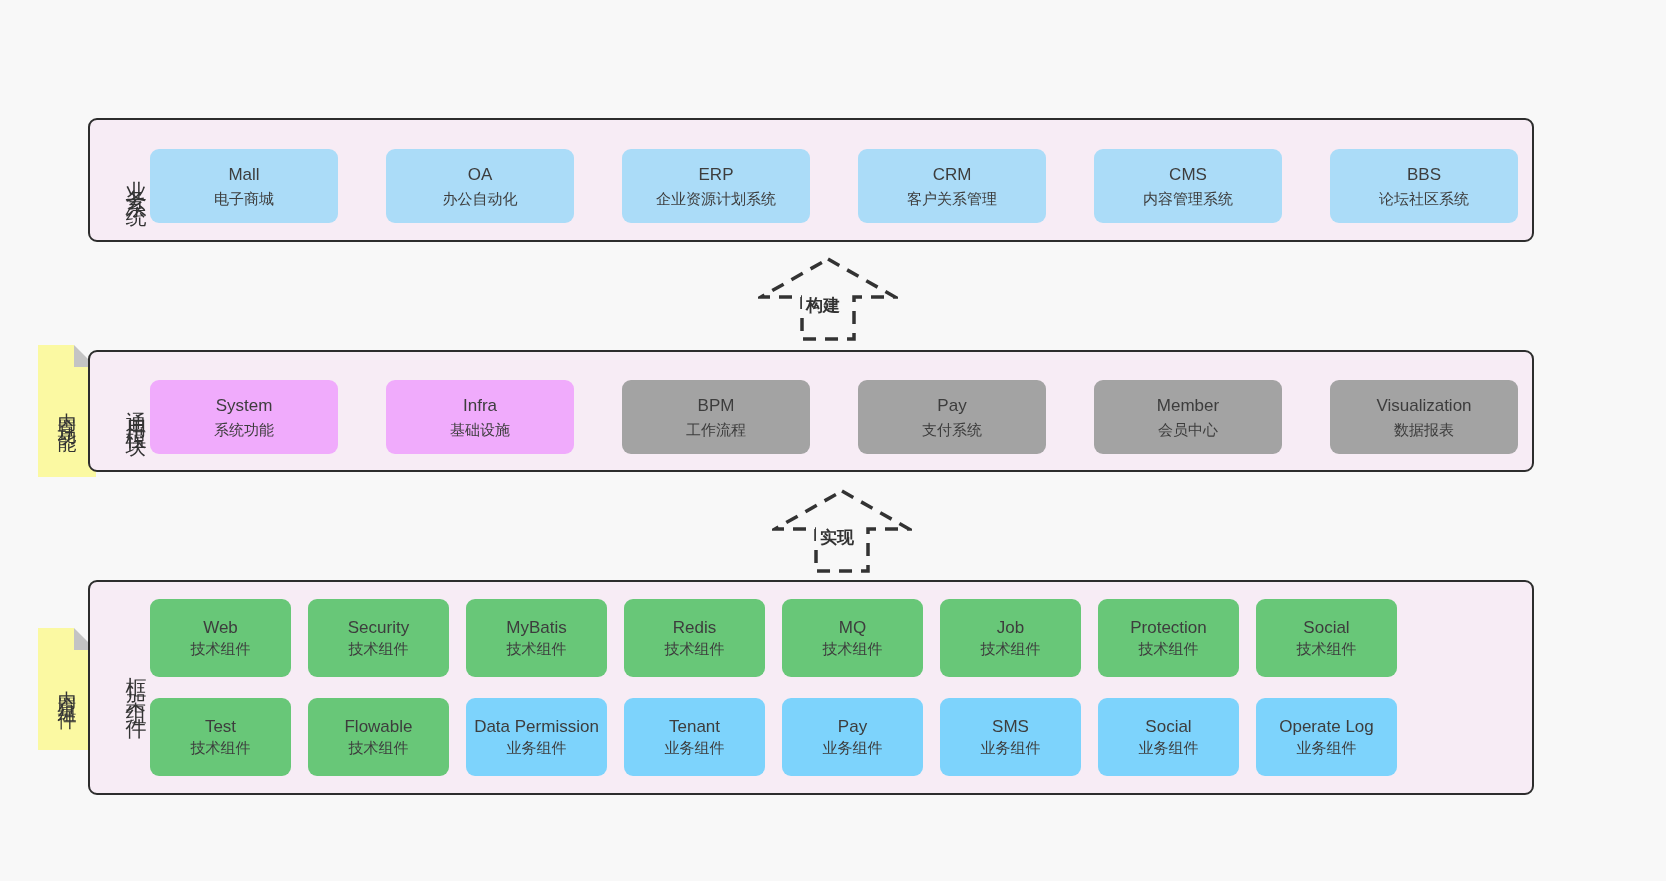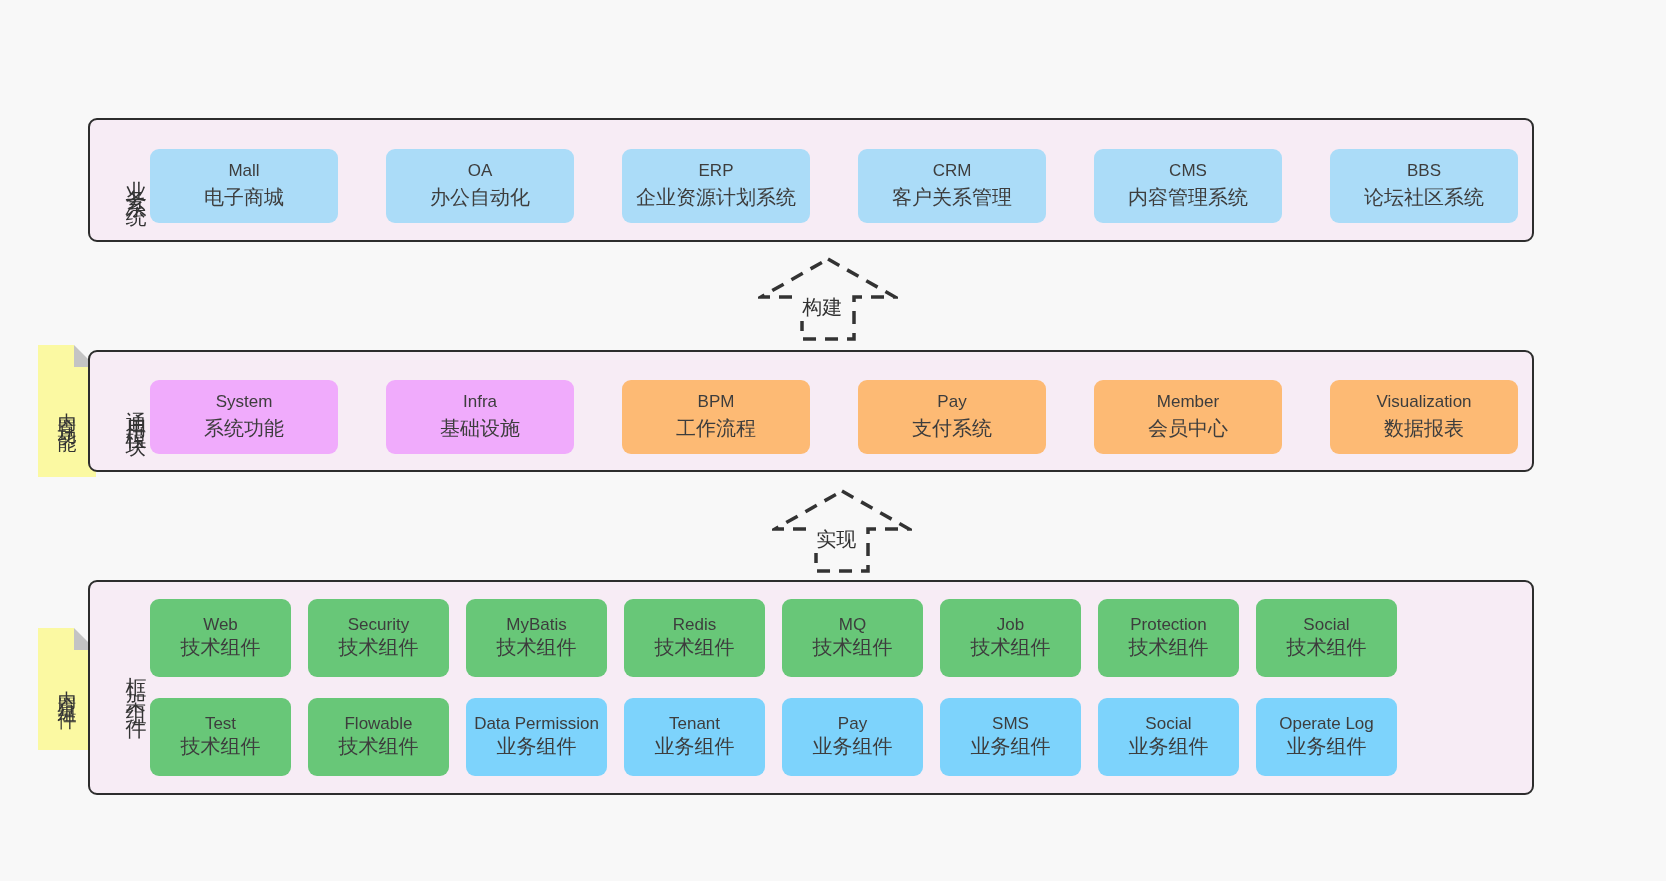--- a/index.html
+++ b/index.html
@@ -17,48 +17,48 @@
   .side-label{flex:none;width:46px;text-align:center;writing-mode:vertical-rl;
         text-orientation:upright;font-size:21px;letter-spacing:8px;color:#333;
         margin:0 auto;}
   .band-3 .side-label{letter-spacing:14px;}
 
   .boxes{flex:1;display:flex;gap:48px;align-items:center;}
   .box{flex:none;border-radius:9px;display:flex;flex-direction:column;
        align-items:center;justify-content:center;text-align:center;
        font-size:17px;line-height:1.5;}
   .band-1 .box,.band-2 .box{width:188px;height:74px;margin-top:12px;}
-  .box .zh{font-size:20px;font-family:Liberation Mono, monospace;}
+  .box .zh{font-size:15px;}
   .grid{flex:1;display:flex;flex-direction:column;gap:21px;}
   .grid .row{display:flex;gap:17px;}
   .band-3 .box{width:141px;height:78px;line-height:1.32;padding:0 6px;box-sizing:border-box;}
 
   
   .c-blue{background:#abdcf8;}
   .c-red{background:#f0abfc;}
-  .c-pink{background:#fdba74;}
+  .c-pink{background:#a3a3a3;}
   .c-green{background:#68c778;}
   .c-lgreen{background:#7dd3fc;}
 
   
   .note{position:absolute;left:38px;width:58px;background:#fbf9a2;z-index:1;
         display:flex;align-items:center;justify-content:center;
         writing-mode:vertical-rl;text-orientation:upright;
         font-size:19px;letter-spacing:7px;color:#333;}
   .note-1{top:345px;height:132px;}
   .note-2{top:628px;height:122px;}
   .note .fold{position:absolute;top:0;right:0;width:0;height:0;
         border-width:11px;border-style:solid;
         border-color:#f8f8f8 #f8f8f8 #c4c4c4 #c4c4c4;}
 
   
   .arrow{position:absolute;width:140px;height:86px;z-index:1;}
   .arrow svg{position:absolute;left:0;top:0;}
   .arrow-label{position:absolute;left:50%;top:38px;transform:translateX(-62%);
-        background:#f8f8f8;padding:0 4px;font-size:20px;color:#333;white-space:nowrap;}
+        background:#f8f8f8;padding:0 4px;font-size:17px;color:#333;white-space:nowrap;font-weight:bold;}
   .arrow-1{left:758px;top:256px;}
   .arrow-2{left:772px;top:488px;text-align:right;}
 </style>
 </head>
 <body>
 
 <div class="page">
 
   <section class="band band-1">
     <div class="side-label">业务系统</div>

